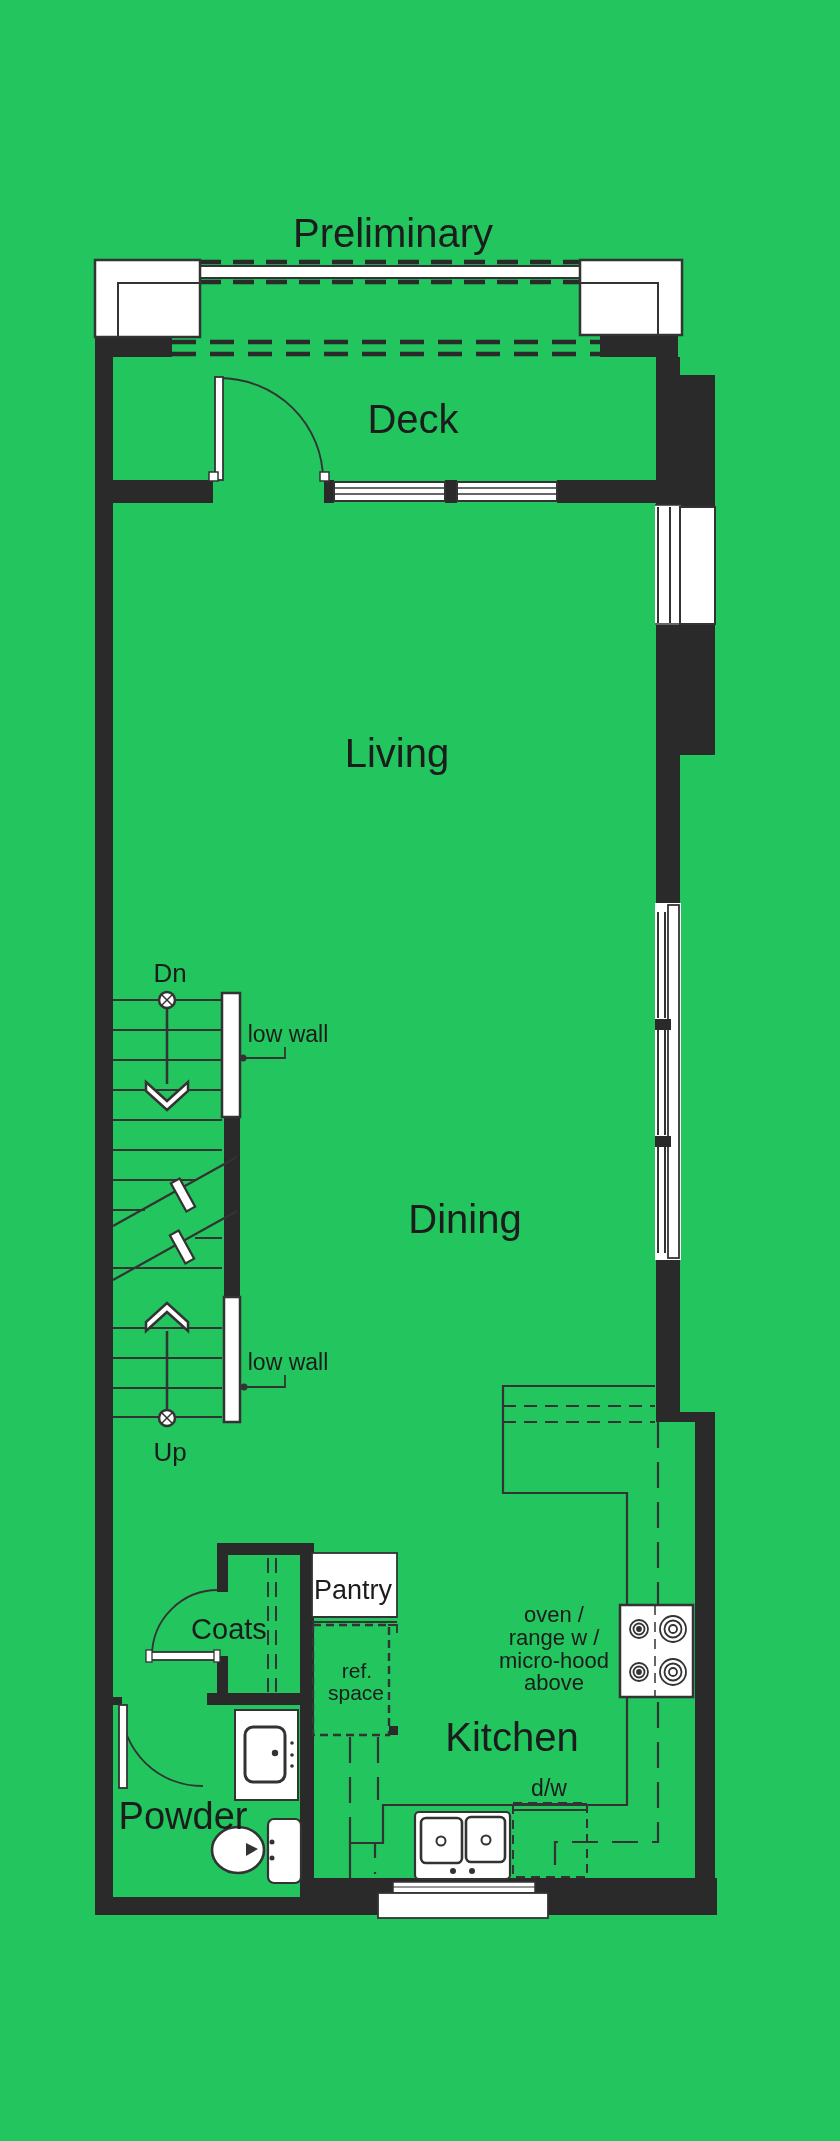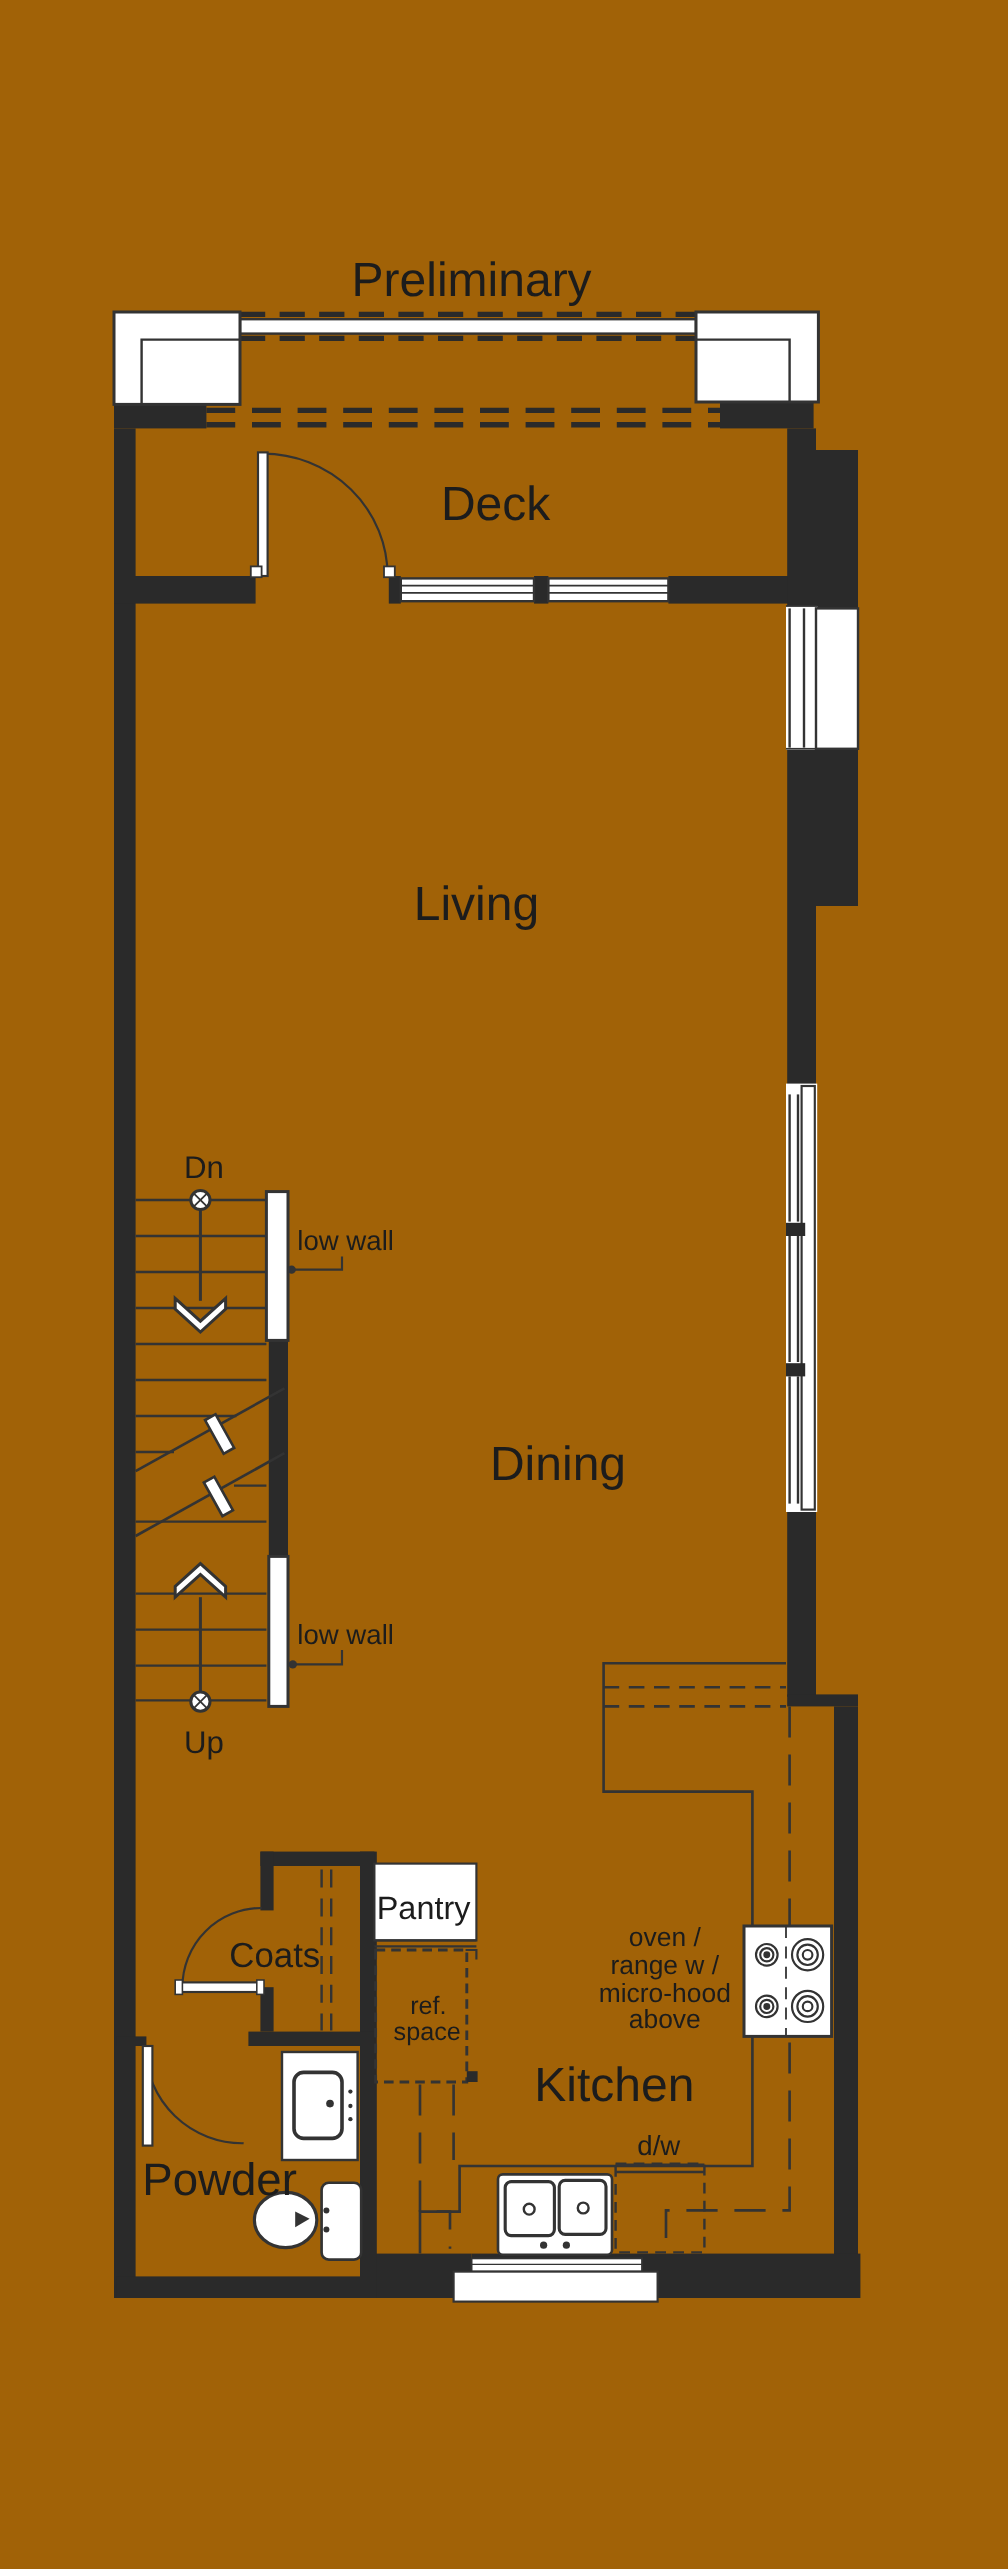--- a/index.html
+++ b/index.html
@@ -1,19 +1,19 @@
 <!DOCTYPE html>
 <html><head>
 <meta charset="utf-8">
 <style>
   html,body{margin:0;padding:0;background:#ffffff;}
   .plan-page{
     position:relative;
     width:840px;height:2141px;
-    background:#a16207;
+    background:#22c55e;
     font-family:"Liberation Sans", sans-serif;
     overflow:hidden;
   }
   svg{display:block;}
   text{
     fill:#1c1c1c;
     font-family:"Liberation Sans", sans-serif;
   }
   .t-room{font-size:40px;}
   .t-powder{font-size:38px;}

